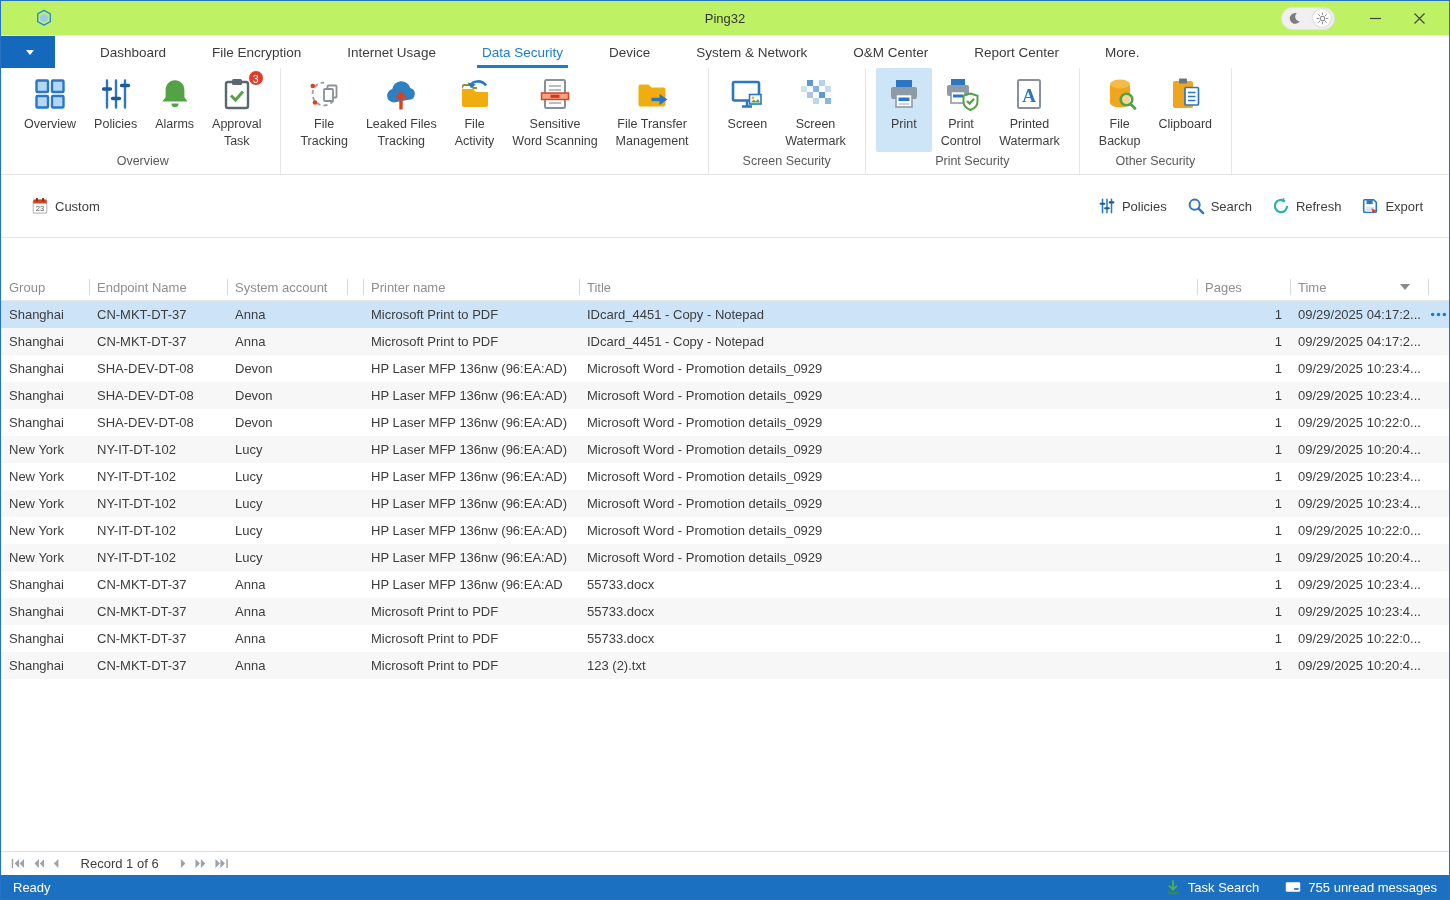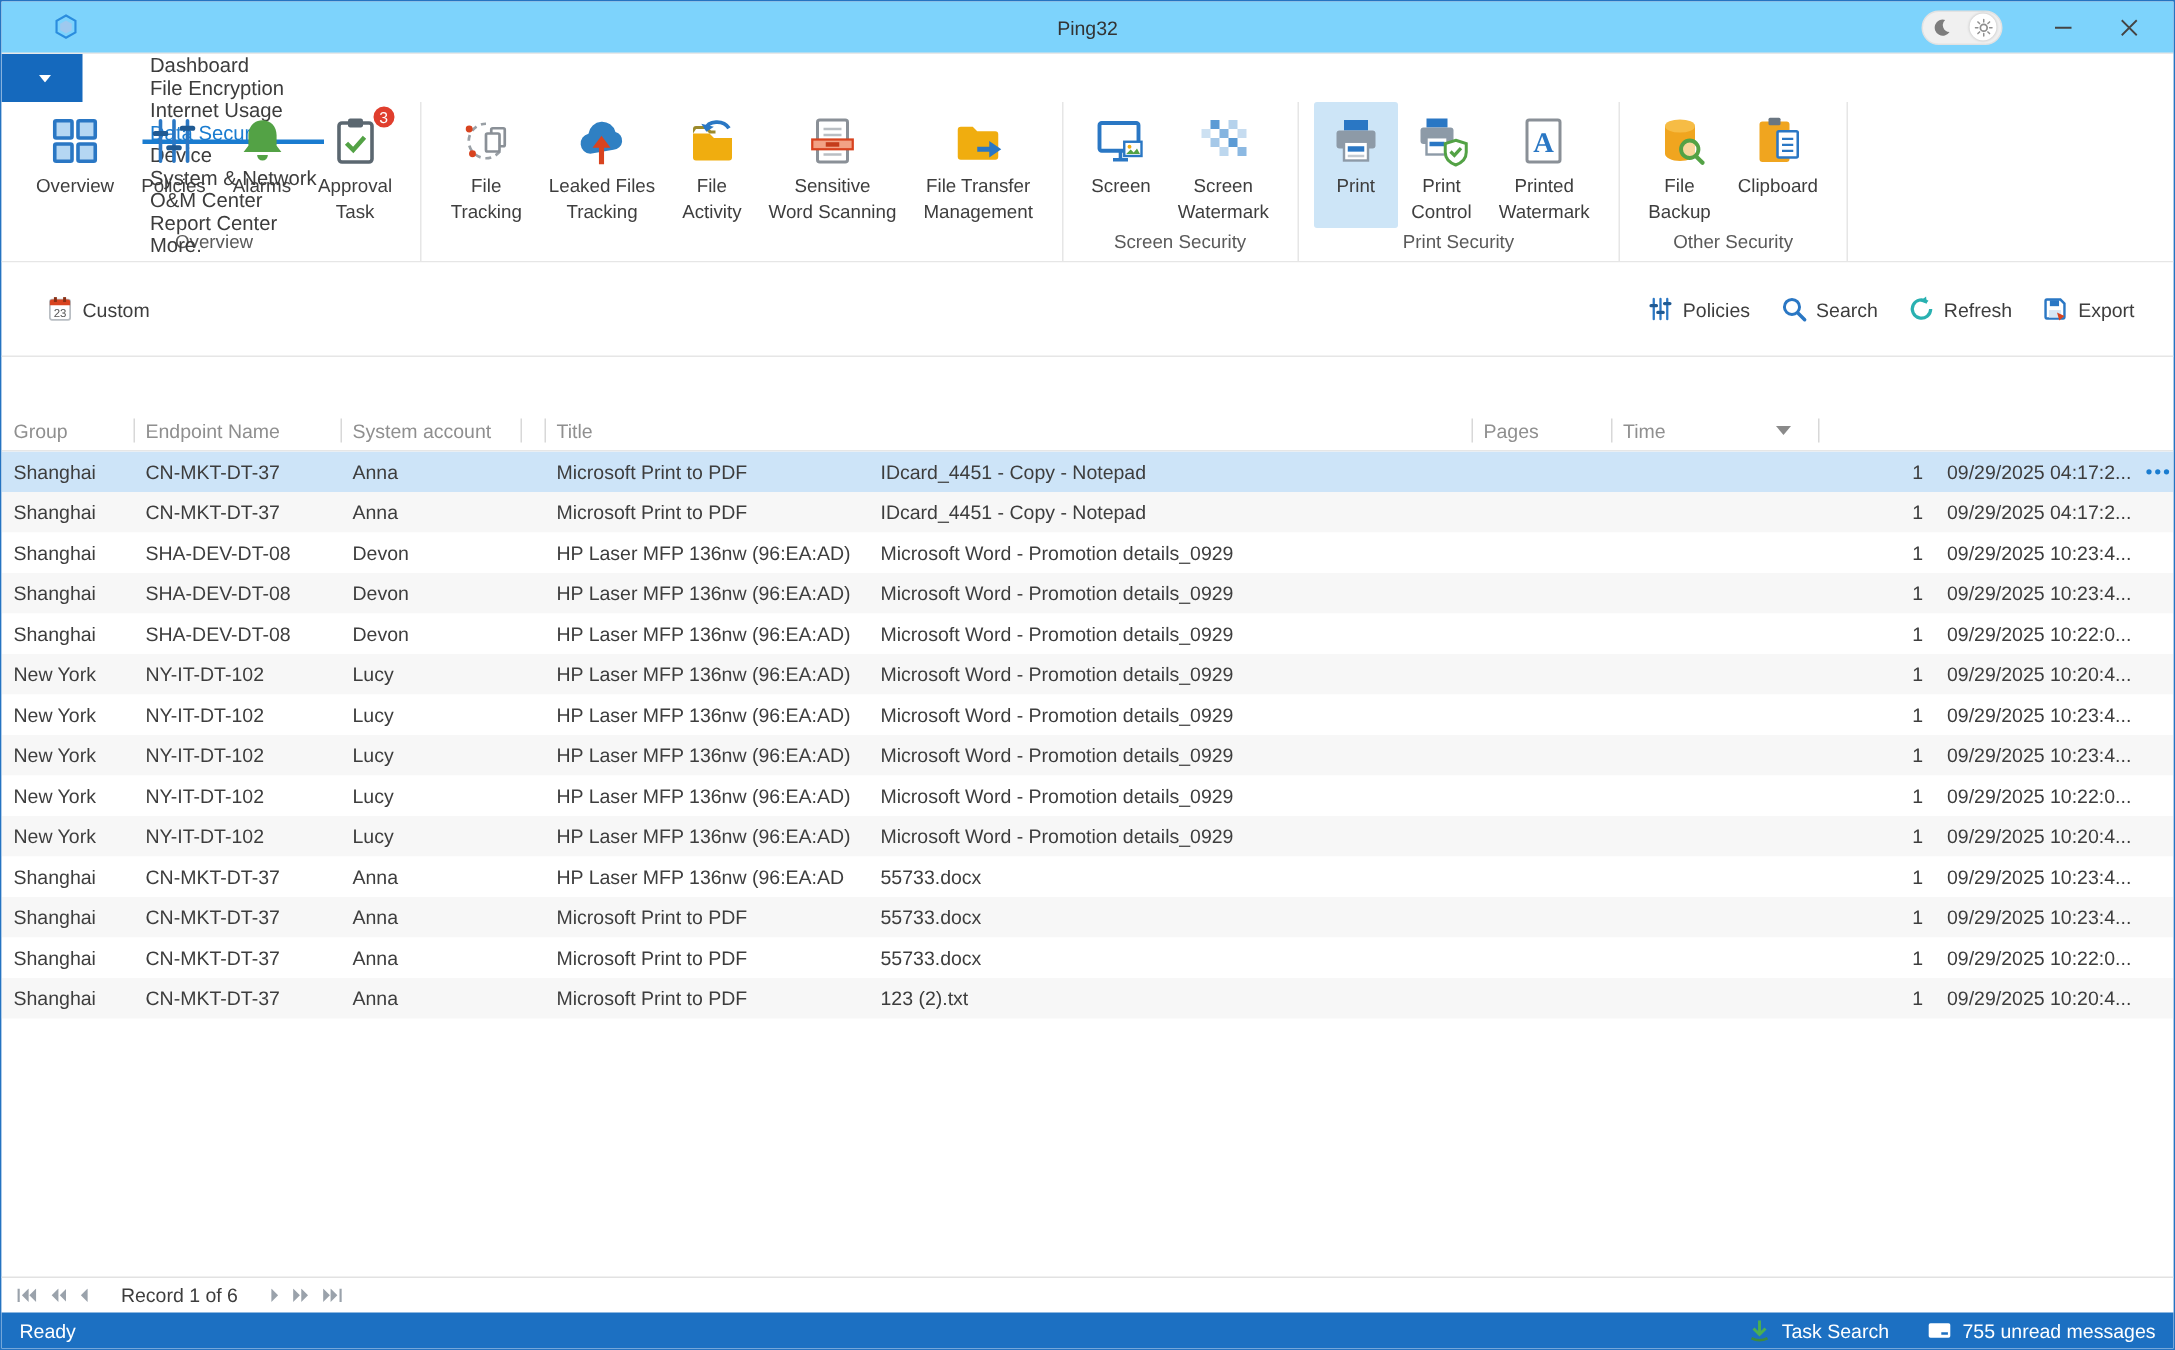--- a/index.html
+++ b/index.html
@@ -2,39 +2,39 @@
 <html><head>
 <meta charset="utf-8">
 <style>
   * { box-sizing: border-box; margin: 0; padding: 0; }
   html,body { width:1450px; height:900px; background:#dfe3e8; }
   body { font-family:"Liberation Sans", sans-serif; }
   .window { width:1450px; height:900px; background:#ffffff; border:1px solid #2573c1;
             display:flex; flex-direction:column; overflow:hidden; position:relative; }
 
   
-  .titlebar { height:35px; flex:0 0 35px; background:#7dd3fc; border-bottom:1px solid #e8e8e8;
+  .titlebar { height:35px; flex:0 0 35px; background:#bef264; border-bottom:1px solid #e8e8e8;
               display:flex; align-items:center; position:relative; }
   .applogo { margin-left:34px; width:18px; height:18px; display:inline-flex; }
   .applogo svg { width:18px; height:18px; }
   .wintitle { position:absolute; left:0; right:0; text-align:center; font-size:13px; color:#333; }
   .titlebar-right { margin-left:auto; display:flex; align-items:center; gap:4px; padding-right:10px; z-index:2; }
   .theme-toggle { width:54px; height:23px; border-radius:12px; background:#f0f0f0; border:1px solid #e2e2e2;
                   display:flex; align-items:center; justify-content:space-between; padding:0 3px; margin-right:16px; cursor:pointer;}
   .theme-opt { width:18px; height:18px; display:flex; align-items:center; justify-content:center; border-radius:50%; }
   .theme-opt.sun { background:#ffffff; box-shadow:0 0 2px rgba(0,0,0,.25); }
   .theme-opt svg { width:13px; height:13px; }
   .caption-btn { width:40px; height:28px; display:flex; align-items:center; justify-content:center; }
   .caption-btn svg { width:13px; height:13px; }
 
   
   .menubar { height:32px; flex:0 0 32px; background:#fff; display:flex; align-items:stretch; }
   .appbutton { width:54px; background:#1569bd; display:flex; align-items:center; justify-content:center; gap:4px; cursor:pointer; }
   .appbutton .caret svg { width:8px; height:5px; }
-  .tabs { display:flex; margin-left:22px;flex-direction:column; }
+  .tabs { display:flex; margin-left:22px; }
   .tab { position:relative; display:flex; align-items:center; padding:0 23px; font-size:13.5px; color:#3c3c3c; cursor:pointer; }
   .tab.active { color:#1a7cd0; }
   .tab.active::after { content:""; position:absolute; left:18px; right:18px; bottom:0; height:3px; background:#1a7cd0; }
 
   
   .ribbon { height:107px; flex:0 0 107px; background:#fff; border-bottom:1px solid #e6e6e6; display:flex; align-items:stretch; padding-left:4px; }
   .rgroup { display:flex; flex-direction:column; border-right:1px solid #e6e6e6; padding:0 10px; }
   .ritems { display:flex; align-items:flex-start; flex:1; }
   .ritem { display:flex; flex-direction:column; align-items:center; padding:7px 9px 0; min-width:54px; height:84px; cursor:pointer; border-radius:2px; }
   .ritem.selected { background:#cde5f7; }
@@ -492,20 +492,23 @@
           <span class="thlabel">Group</span>
         </div>
         <div class="th sep" style="width: 138px; flex: 0 0 138px;">
           <span class="thlabel">Endpoint Name</span>
         </div>
         <div class="th sep" style="width: 120px; flex: 0 0 120px;">
           <span class="thlabel">System account</span>
         </div>
         <div class="th sep" style="width: 16px; flex: 0 0 16px;">
           <span class="thlabel"></span>
+        </div>
+        <div class="th sep" style="width: 216px; flex: 0 0 216px;">
+          <span class="thlabel">Printer name</span>
         </div>
         <div class="th sep" style="width: 618px; flex: 0 0 618px;">
           <span class="thlabel">Title</span>
         </div>
         <div class="th sep" style="width: 93px; flex: 0 0 93px;">
           <span class="thlabel">Pages</span>
         </div>
         <div class="th sep" style="width: 138px; flex: 0 0 138px;">
           <span class="thlabel">Time</span>
           <span class="filtercaret">

